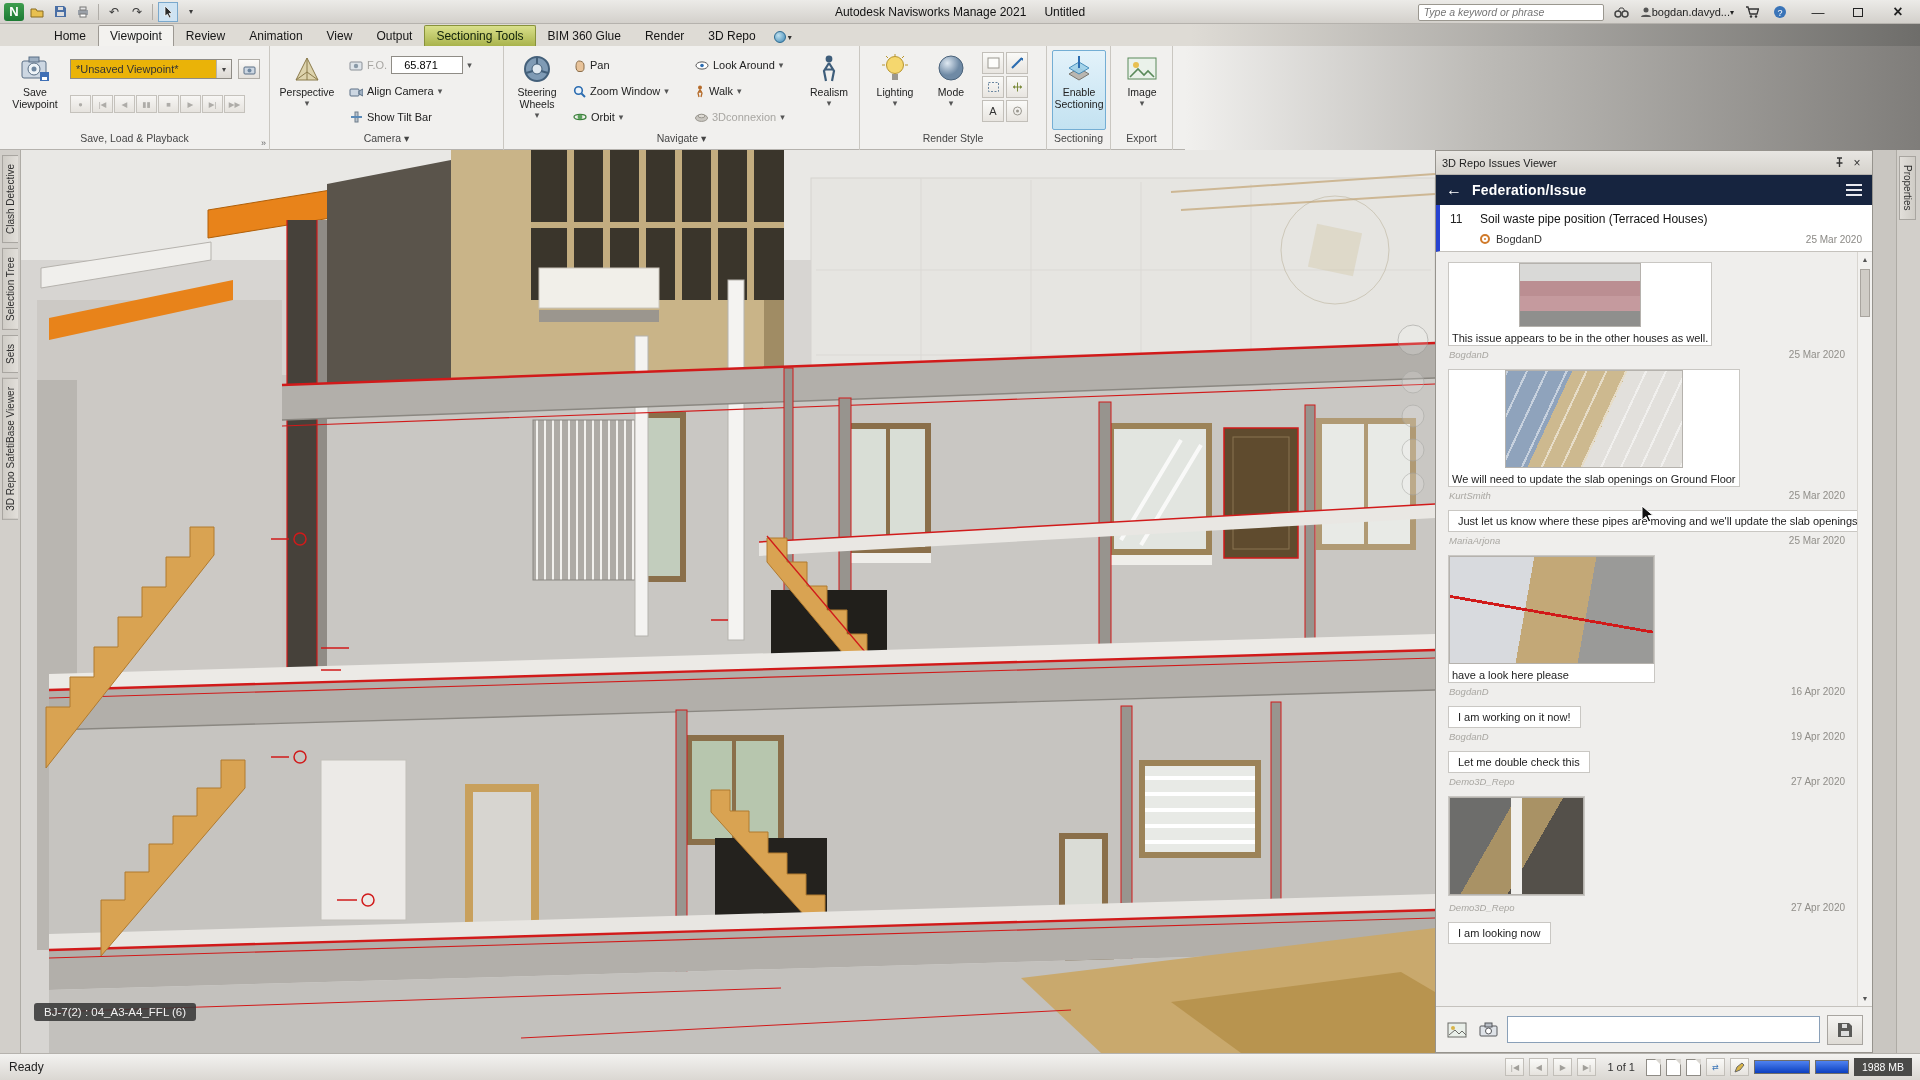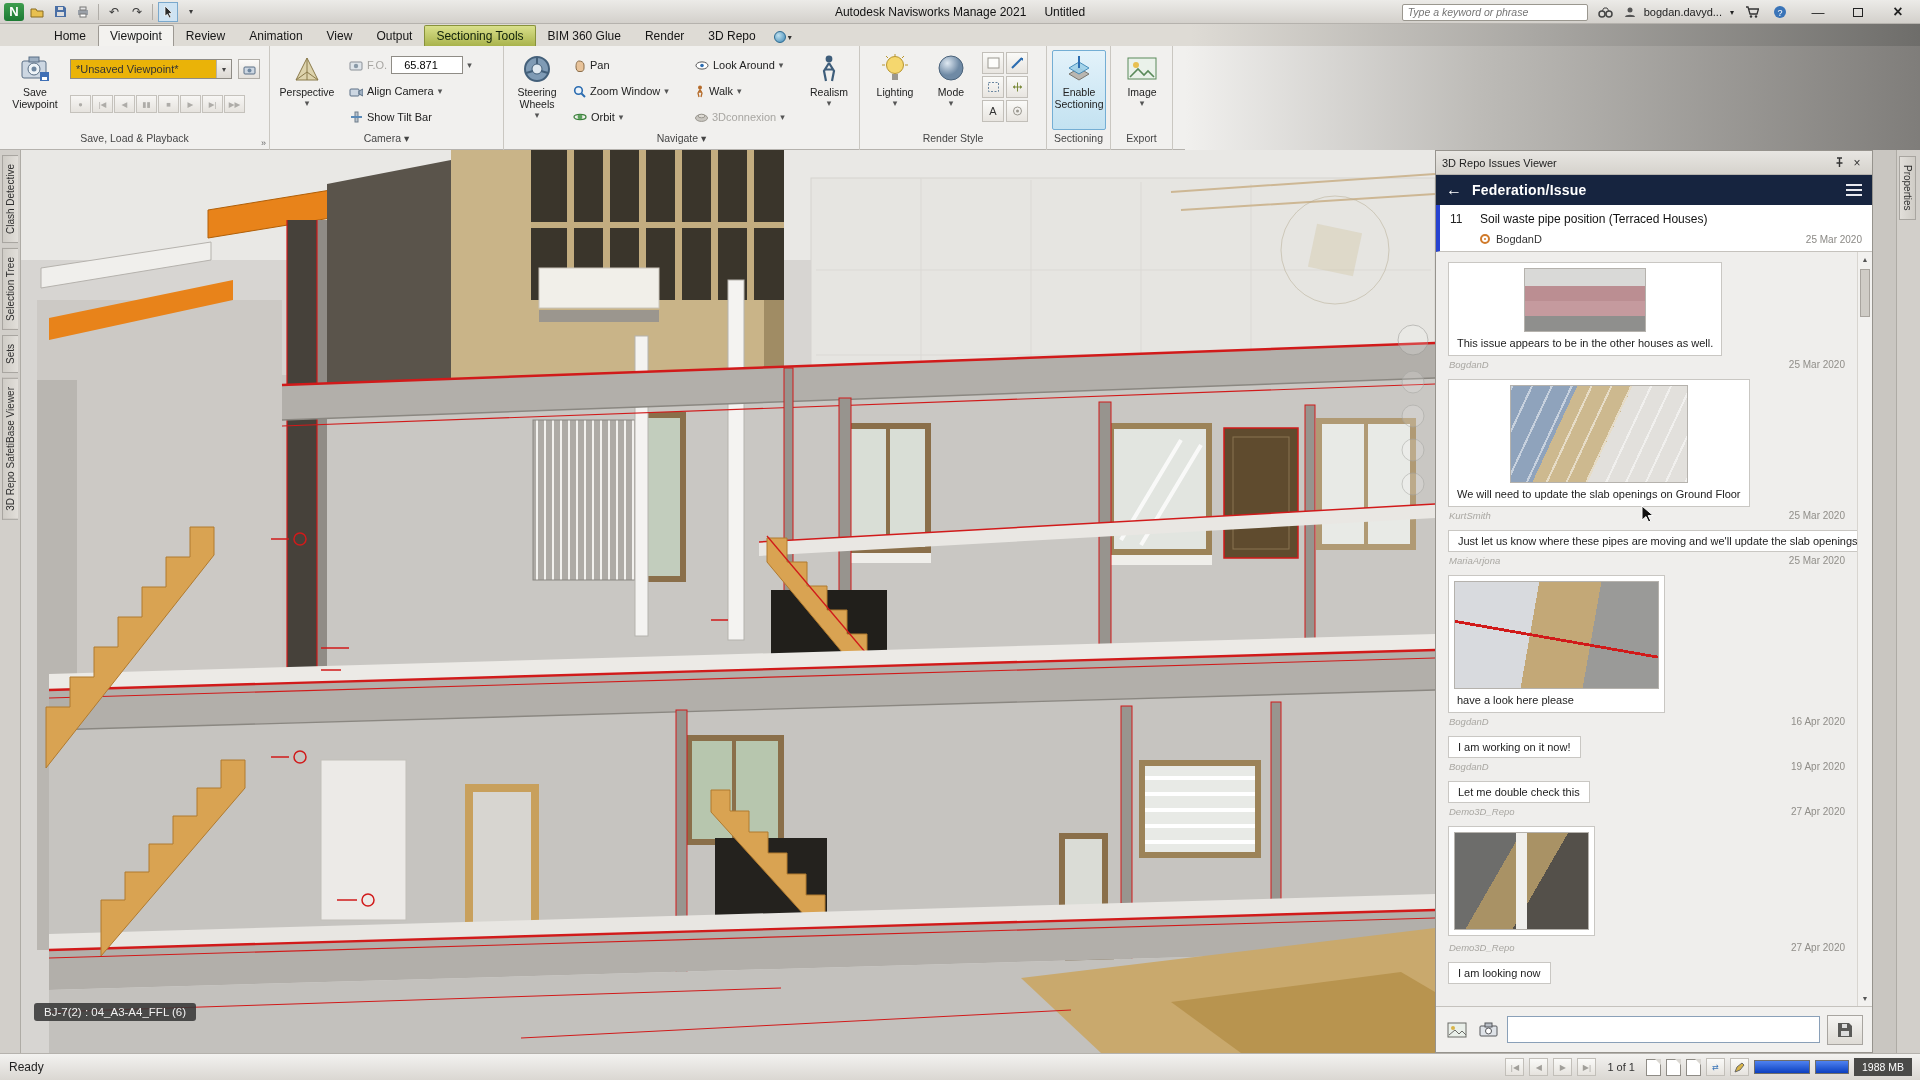--- a/index.html
+++ b/index.html
@@ -10,21 +10,21 @@
 .titlebar{position:absolute;left:0;top:0;width:1920px;height:24px;background:linear-gradient(#ecebe8,#d3d0cb);border-bottom:1px solid #b5b2ad;display:flex;align-items:center}
 .qat{display:flex;align-items:center;gap:3px;padding-left:4px}
 .nlogo{width:20px;height:18px;background:linear-gradient(#3f9e4f,#1c7a33);color:#fff;font-weight:bold;font-size:13px;display:flex;align-items:center;justify-content:center;border-radius:3px}
 .qbtn{min-width:20px;height:20px;display:flex;align-items:center;justify-content:center;color:#3a3a3a;font-size:12px}
 .qbtn.sel{background:#cfe3f2;border:1px solid #7aa8cc}
 .qsep{width:1px;height:16px;background:#b0ada8;margin:0 2px}
 .tcenter{position:absolute;left:0;right:0;top:0;height:24px;display:flex;align-items:center;justify-content:center;gap:18px;pointer-events:none;font-size:12px;color:#111}
 .trt{position:absolute;right:0;top:0;height:24px;display:flex;align-items:center;gap:8px;padding-right:2px}
 .searchbox{width:186px;height:17px;background:#fff;border:1px solid #9a978f;border-radius:2px;display:flex;align-items:center}
 .searchbox input{border:0;outline:0;width:100%;font-style:italic;font-size:10.5px;color:#8a8a8a;padding:0 5px;font-family:"Liberation Sans",sans-serif;background:transparent}
-.userrow{display:flex;align-items:center;gap:8px;font-size:11px;color:#222}
+.userrow{display:flex;align-items:center;gap:0;font-size:11px;color:#222}
 .winbtns{display:flex}
 .winbtn{width:40px;height:23px;display:flex;align-items:center;justify-content:center;color:#222;font-size:13px}
 .maxglyph{width:10px;height:9px;border:1.5px solid #222}
 .closeglyph{font-size:16px;font-weight:bold;line-height:1}
 
 
 .tabrow{position:absolute;left:0;top:24px;width:1920px;height:22px;background:linear-gradient(90deg,#dedbd5 0 62%,#a9a7a3 80%,#6e6d6a 100%);display:flex;align-items:flex-end;padding-left:42px}
 .rtab{padding:3px 11px 3px;font-size:12px;color:#161616;border:1px solid transparent;border-bottom:none;white-space:nowrap}
 .rtab.active{background:#f3f2ef;border-color:#9c9892;border-radius:2px 2px 0 0}
 .rtab.contextual{background:linear-gradient(#d9e08b,#a9b34c);border-color:#87913b;border-radius:2px 2px 0 0;color:#10210a}
@@ -78,21 +78,21 @@
 .ihead{background:#fff;border-left:4px solid #2743d0;border-bottom:1px solid #c5c2bd;padding:7px 10px 6px 10px}
 .ihead .r1{display:flex;gap:14px;font-size:12px;color:#111}
 .ihead .inum{color:#222;min-width:16px}
 .ihead .r2{display:flex;align-items:center;gap:6px;margin-top:7px;padding-left:30px}
 .statdot{width:10px;height:10px;border:2px solid #d07a2a;border-radius:50%;position:relative}
 .statdot::after{content:"";position:absolute;left:2px;top:2px;width:2px;height:2px;background:#d07a2a;border-radius:50%}
 .iauthor{font-size:11px;color:#333}
 .idate{margin-left:auto;font-size:10px;color:#8a8884}
 .comments{flex:1;background:#efeeec;overflow:hidden;position:relative;padding:10px 26px 6px 12px}
 .comment-item{margin-bottom:9px}
-.comment-card{background:#fff;border:1px solid #c9c7c3;padding:5px;display:inline-block}
+.comment-card{background:#fff;border:1px solid #c9c7c3;display:inline-block}
 .thumb{display:block;margin:0 auto;border:1px solid #b5b2ad}
 .thumb-facade{background:linear-gradient(180deg,#d9d9d7 0 28%,#bb8e92 28% 52%,#c59a9e 52% 76%,#8f8f8d 76% 100%),linear-gradient(#d9d9d7,#d9d9d7)}
 .thumb-interior{background:repeating-linear-gradient(115deg,rgba(255,255,255,.5) 0 2px,transparent 2px 18px),linear-gradient(115deg,#8fa3bc 0 30%,#cdb98f 30% 55%,#e2e0dc 55% 100%)}
 .thumb-markup{background:linear-gradient(10deg,transparent 46%,#d11a1a 46% 48%,transparent 48%),linear-gradient(100deg,#d8dade 0 38%,#c3a877 38% 66%,#9a9a98 66% 100%)}
 .thumb-dark{background:linear-gradient(90deg,transparent 0 46%,#f0efec 46% 54%,transparent 54%),linear-gradient(120deg,#6d6d6b 0 35%,#a99265 35% 60%,#54504a 60% 100%)}
 .comment-text{font-size:11px;color:#222;padding:5px 3px 1px;white-space:nowrap}
 .comment-bubble{display:inline-block;background:#fff;border:1px solid #c9c7c3;padding:4px 9px;font-size:11px;color:#222;white-space:nowrap}
 .comment-footer{display:flex;justify-content:space-between;margin:3px 1px 0}
 .comment-author{font-style:italic;color:#aoa}
 .comment-author{font-style:italic;color:#a9a7a2;font-size:9.5px}

